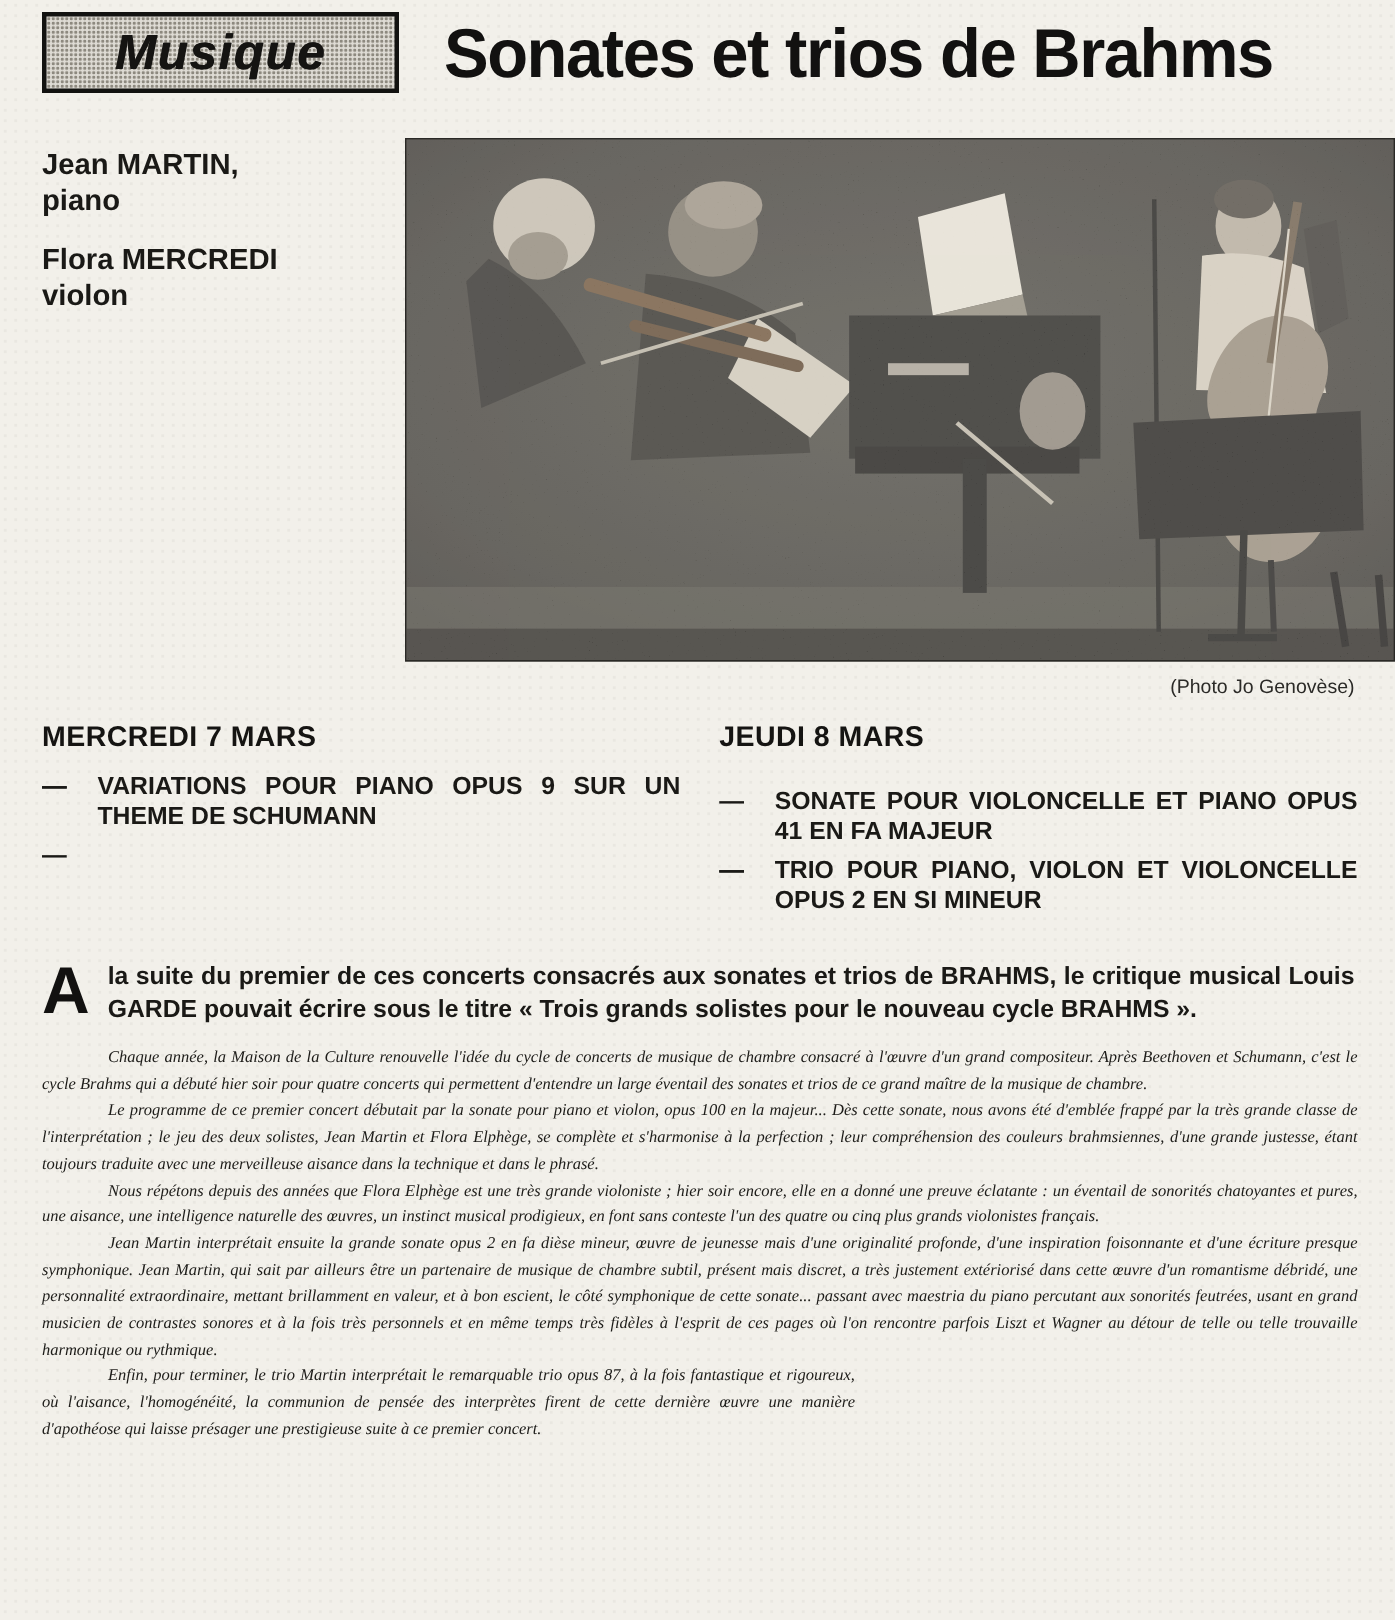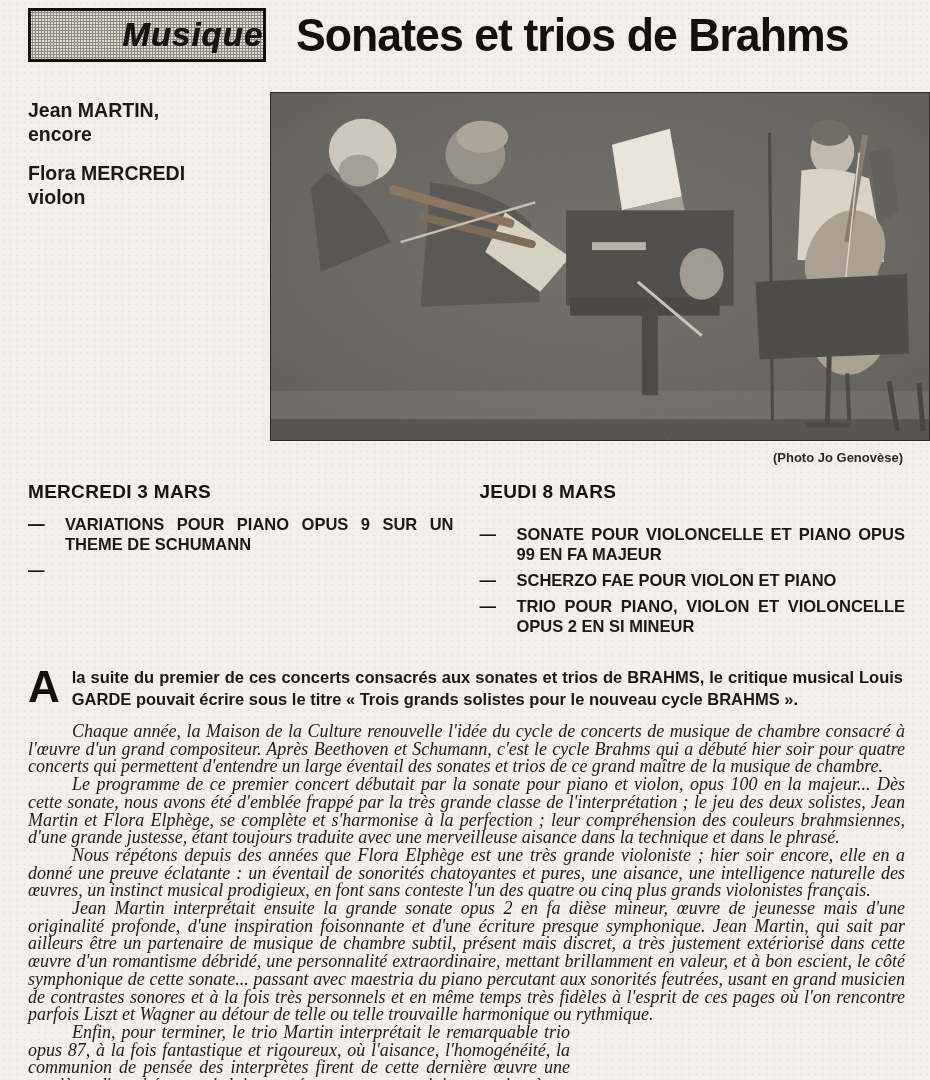--- a/index.html
+++ b/index.html
@@ -17,21 +17,21 @@
 
   
   .header { display: flex; align-items: flex-start; gap: 30px; height: 62px; }
   .kicker-box {
     margin-top: 2px;
     width: 238px; height: 54px;
     border: 3px solid #121210;
     background-color: #dedbd4;
     background-image: radial-gradient(circle, #8d897f 1px, transparent 1.25px);
     background-size: 3px 3px;
-    display: flex; align-items: center; justify-content: flex-end;
+    display: flex; align-items: center; justify-content: center;
     flex: none;
   }
   .kicker-box span {
     font-style: italic; font-weight: bold; font-size: 33px;
     letter-spacing: 1px; color: #151412;
     text-shadow: 0.5px 0 #151412;
   }
   .headline {
     font-weight: bold; font-size: 46px; line-height: 58px;
     letter-spacing: -1px; white-space: nowrap;
@@ -46,21 +46,21 @@
   .performer .name, .performer .role {
     font-weight: bold; font-size: 19.5px; line-height: 24px; color: #1a1916;
   }
   .photo-frame {
     width: 660px; height: 349px; flex: none;
     border: 1px solid #2a2926;
     background: #45443f;
   }
   .photo-frame svg { display: block; width: 100%; height: 100%; }
   .credit {
-    text-align: right; font-weight: bold; font-size: 13px;
+    text-align: right; font-weight: normal; font-size: 13px;
     color: #2b2a27; margin-top: 9px; padding-right: 2px;
   }
 
   
   .program { display: flex; gap: 26px; margin-top: 16px; }
   .program .col { flex: 1; }
   .day { font-weight: bold; font-size: 19px; letter-spacing: 0.3px; color: #151412; }
   .col-left .items { margin-top: 11px; }
   .col-right .items { margin-top: 21px; }
   .pitem {
@@ -79,21 +79,21 @@
   }
   .lead p {
     font-weight: bold; font-size: 16.5px; line-height: 22px;
     text-align: justify; color: #1a1916;
   }
 
   
   .article { margin-top: 13px; clear: both; }
   .article p {
     font-family: "Liberation Serif", serif; font-style: italic;
-    font-size: 18px; line-height: 17.7px;
+    font-size: 11px; line-height: 17.7px;
     text-align: justify; text-indent: 44px;
     color: #1d1c19;
   }
   .article p.closing { width: 542px; }
 </style>
 </head>
 <body>
 
 <div class="page">
 
@@ -101,21 +101,21 @@
     <div class="kicker-box">
       <span>Musique</span>
     </div>
     <div class="headline">Sonates et trios de Brahms</div>
   </div>
 
   <div class="toprow">
     <div class="performers">
       <div class="performer">
         <div class="name">Jean MARTIN,</div>
-        <div class="role">encore</div>
+        <div class="role">piano</div>
       </div>
       <div class="performer">
         <div class="name">Flora MERCREDI</div>
         <div class="role">violon</div>
       </div>
     </div>
 
     <div class="photo-frame">
       <svg viewBox="0 0 660 349" preserveAspectRatio="none" role="img">
         <defs>
@@ -175,44 +175,43 @@
         <line x1="650" y1="292" x2="654" y2="340" stroke="#181715" stroke-width="5"></line>
 
         <rect x="0" y="0" width="660" height="349" filter="url(#grain)" opacity="0.22"></rect>
       </svg>
     </div>
   </div>
   <div class="credit">(Photo Jo Genovèse)</div>
 
   <div class="program">
     <div class="col col-left">
-      <div class="day">MERCREDI 3 MARS</div>
+      <div class="day">MERCREDI 7 MARS</div>
       <div class="items">
         <div class="pitem">
           <span class="dash">—</span>
         </div>
         <div class="pitem">
           <span class="dash">—</span>
           <span>VARIATIONS POUR PIANO OPUS 9 SUR UN THEME DE SCHUMANN</span>
         </div>
         <div class="pitem">
           <span class="dash">—</span>
         </div>
       </div>
     </div>
     <div class="col col-right">
       <div class="day">JEUDI 8 MARS</div>
       <div class="items">
         <div class="pitem">
           <span class="dash">—</span>
-          <span>SONATE POUR VIOLONCELLE ET PIANO OPUS 99 EN FA MAJEUR</span>
-        </div>
-        <div class="pitem">
-          <span class="dash">—</span>
-          <span>SCHERZO FAE POUR VIOLON ET PIANO</span>
+          <span>SONATE POUR VIOLONCELLE ET PIANO OPUS 41 EN FA MAJEUR</span>
+        </div>
+        <div class="pitem">
+          <span class="dash">—</span>
         </div>
         <div class="pitem">
           <span class="dash">—</span>
           <span>TRIO POUR PIANO, VIOLON ET VIOLONCELLE OPUS 2 EN SI MINEUR</span>
         </div>
       </div>
     </div>
   </div>
 
   <div class="lead">

